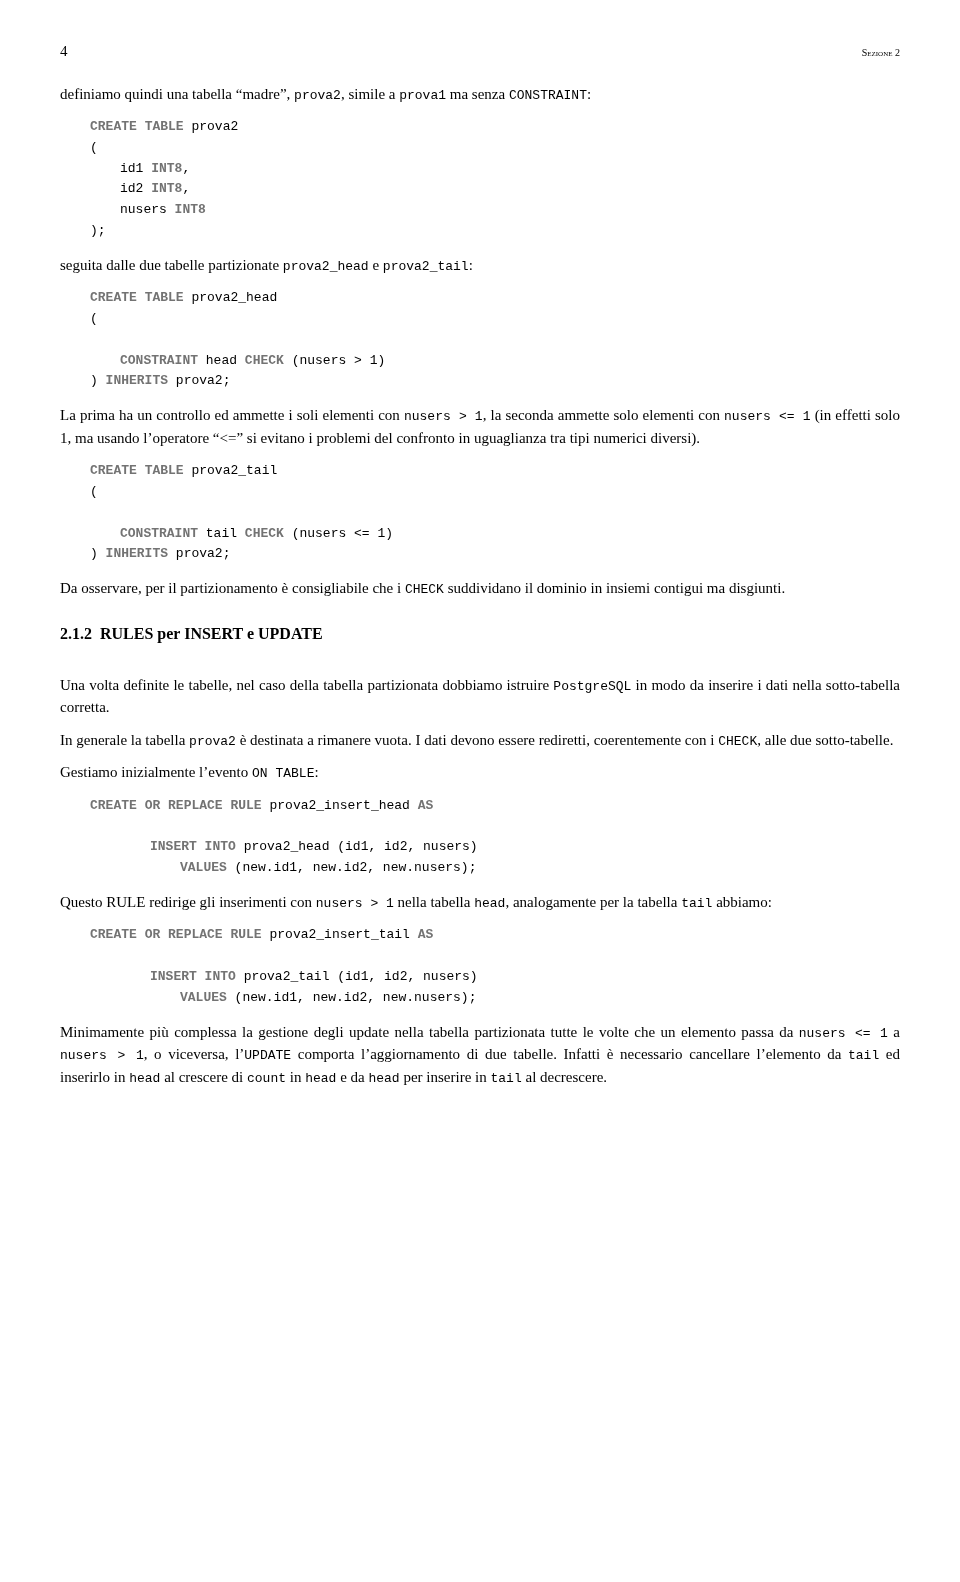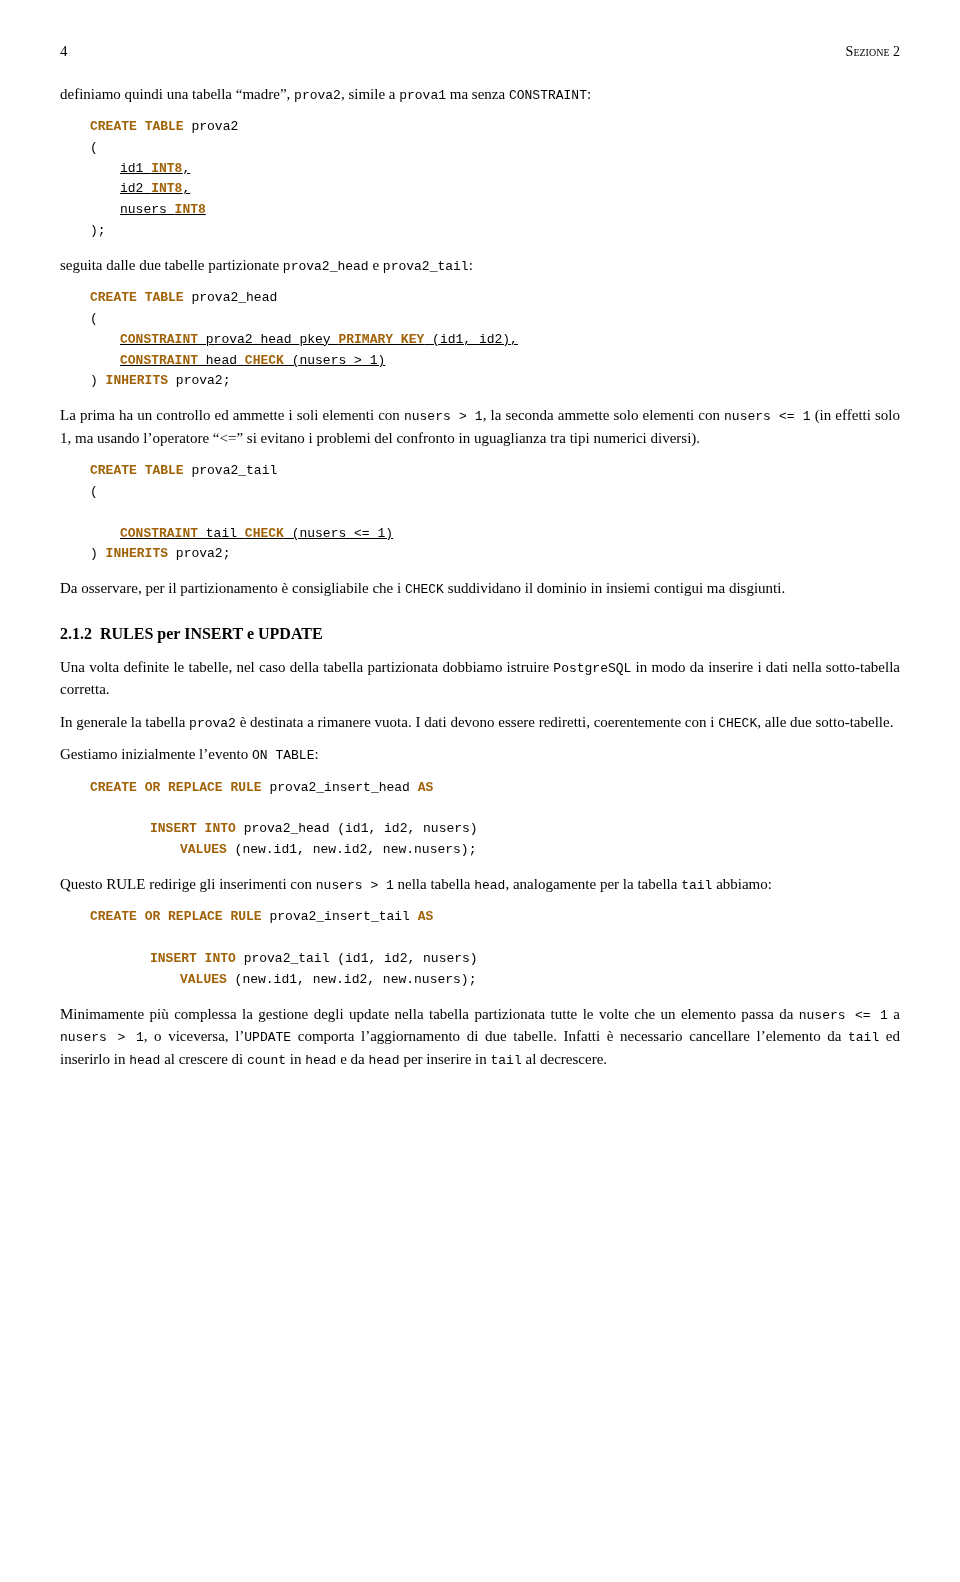--- a/index.html
+++ b/index.html
@@ -29,50 +29,49 @@
     }
     .code-block {
       font-family: "Courier New", Courier, monospace;
       font-size: 13px;
       line-height: 1.6;
       margin: 12px 0 12px 0;
       padding-left: 30px;
     }
     .code-block .kw {
       font-weight: bold;
-      color: #a16207;
+      color: #737373;
     }
     .inline-code {
       font-family: "Courier New", Courier, monospace;
       font-size: 13px;
     }
     .section-title {
       font-size: 16px;
       font-weight: bold;
       margin-top: 22px;
-      margin-bottom: 10px;
+      margin-bottom: 28px;
     }
     .indent1 {
       padding-left: 30px;
-      text-decoration: underline;
     }
     .indent2 {
       padding-left: 60px;
       font-family: Liberation Mono, monospace;
     }
     .indent3 {
       padding-left: 90px;
     }
   </style>
 </head>
 <body>
 
 <div class="page-header">
   <span>4</span>
-  <span style="font-variant: small-caps; font-size:14px;">Sezione 2</span>
+  <span style="font-variant: small-caps; font-size:10px;">Sezione 2</span>
 </div>
 
 <p>
   definiamo quindi una tabella “madre”, <span class="inline-code">prova2</span>, simile a <span class="inline-code">prova1</span> ma senza <span class="inline-code">CONSTRAINT</span>:
 </p>
 
 <div class="code-block">
   <span class="kw">CREATE</span> <span class="kw">TABLE</span> prova2<br>
   (<br>
   <span class="indent1">id1 <span class="kw">INT8</span>,</span><br>
@@ -81,21 +80,21 @@
   );<br>
 </div>
 
 <p>
   seguita dalle due tabelle partizionate <span class="inline-code">prova2_head</span> e <span class="inline-code">prova2_tail</span>:
 </p>
 
 <div class="code-block">
   <span class="kw">CREATE</span> <span class="kw">TABLE</span> prova2_head<br>
   (<br>
-  <span class="indent1"><span class="kw">CONSTRAINT</span> prova2_head_pkey <span class="kw">PRIMARY KEY</span> (id1, id2),</span><br>
+  <br>
   <span class="indent1"><span class="kw">CONSTRAINT</span> head <span class="kw">CHECK</span> (nusers &gt; 1)</span><br>
   ) <span class="kw">INHERITS</span> prova2;<br>
 </div>
 
 <p>
   La prima ha un controllo ed ammette i soli elementi con <span class="inline-code">nusers &gt; 1</span>, la seconda ammette solo elementi con <span class="inline-code">nusers &lt;= 1</span> (in effetti solo 1, ma usando l’operatore “&lt;=” si evitano i problemi del confronto in uguaglianza tra tipi numerici diversi).
 </p>
 
 <div class="code-block">
   <span class="kw">CREATE</span> <span class="kw">TABLE</span> prova2_tail<br>

